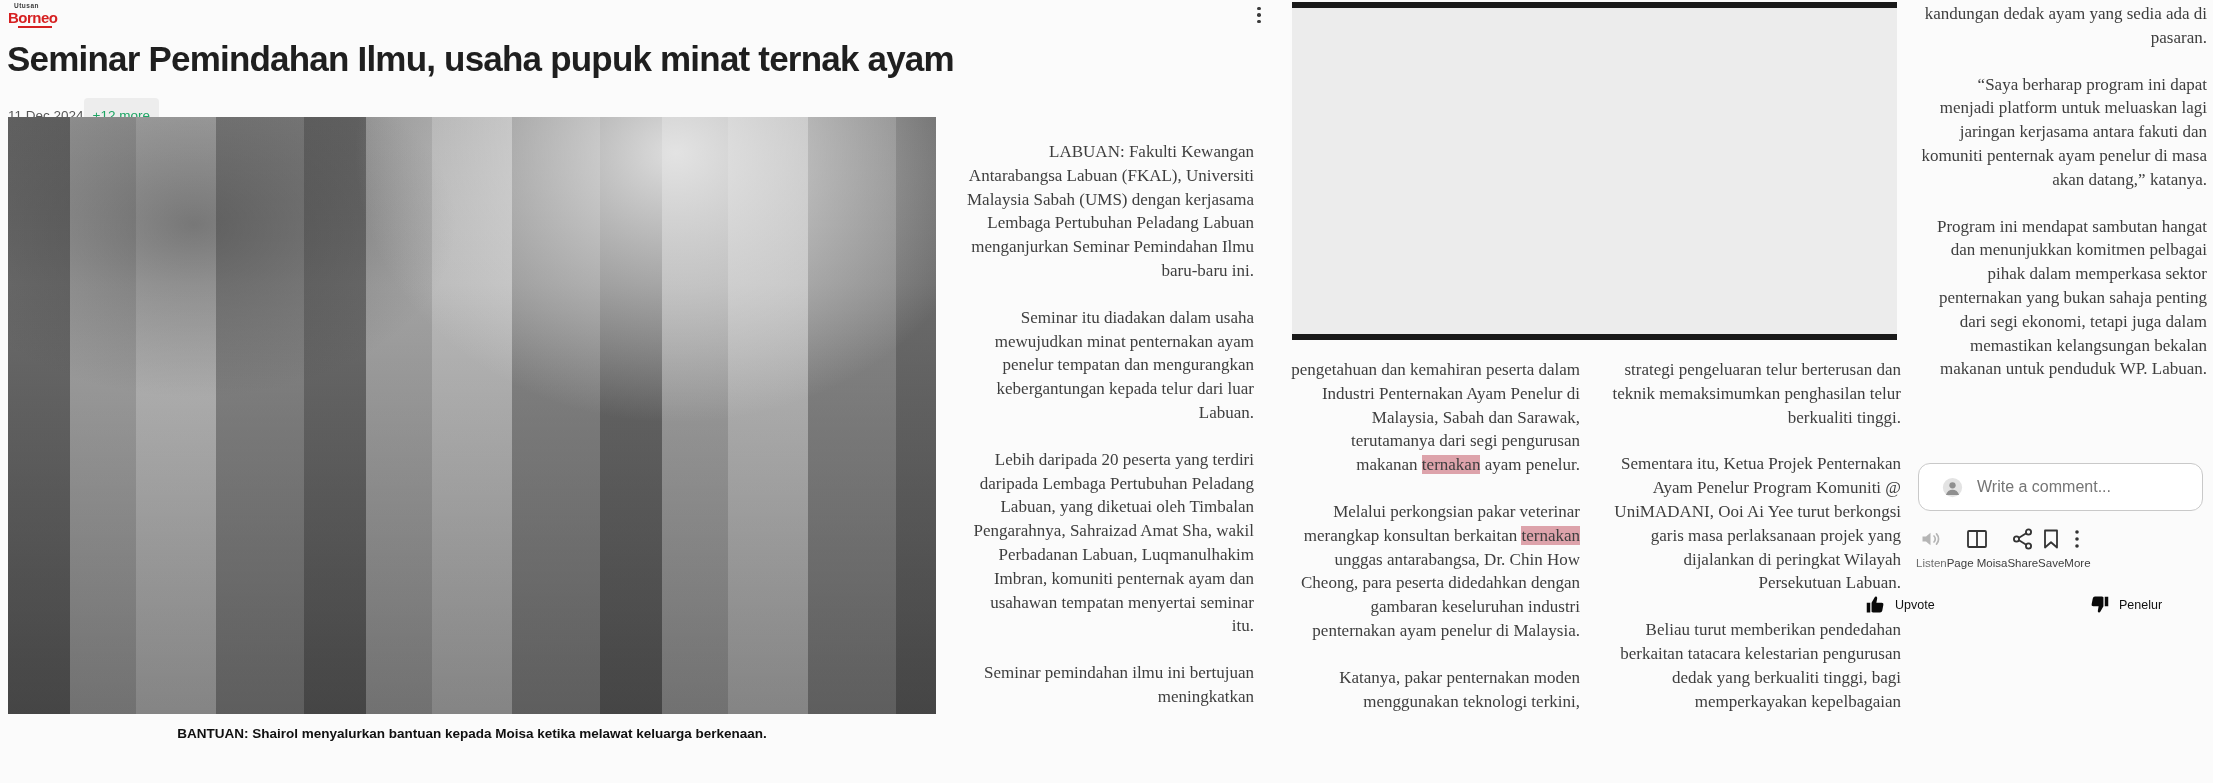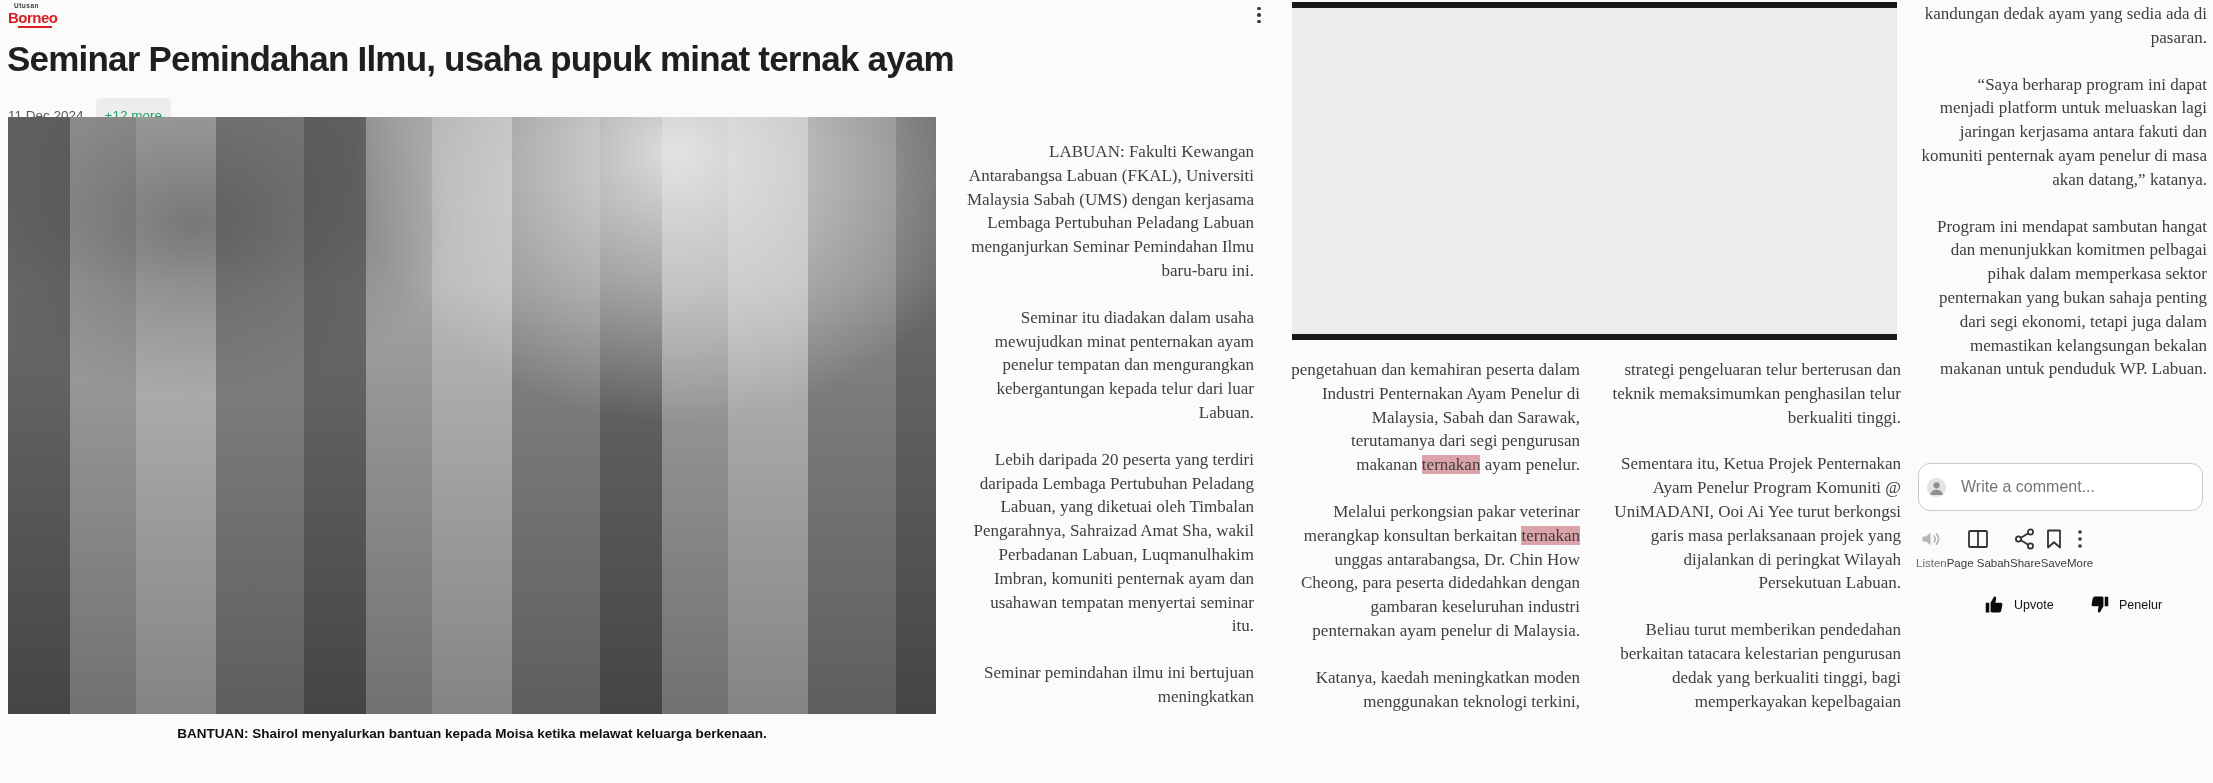--- a/index.html
+++ b/index.html
@@ -8,21 +8,21 @@
   #stage{position:relative; width:2213px; height:783px; background:var(--page-bg); overflow:hidden;}
 
   
   .masthead{position:absolute; left:8px; top:3px; width:60px; line-height:1; cursor:pointer;}
   .masthead .m-top{font-size:6.5px; font-weight:700; color:#3a3a3a; letter-spacing:.5px; margin-left:6px;}
   .masthead .m-name{font-size:15px; font-weight:900; color:var(--masthead-red,#d62021); letter-spacing:-.5px;}
   .masthead .m-bar{width:34px; height:2px; background:var(--masthead-red,#d62021); margin:1px 0 0 10px;}
 
   .headline{position:absolute; left:7px; top:16px; width:1100px; font-size:35px; font-weight:800; letter-spacing:-.8px; color:#1f1f1f;}
 
-  .meta-row{position:absolute; left:8px; top:98px; display:flex; align-items:center; gap:12px;}
+  .meta-row{position:absolute; left:8px; top:98px; display:flex; align-items:center; }
   .date{font-size:13.5px; color:#565656;}
   .badge{font-size:13.5px; color:var(--accent-green,#1ea564); background:#ededed; padding:10px 9px; border-radius:4px; cursor:pointer;}
 
   
   .photo{position:absolute; left:8px; top:117px; width:928px; height:597px;
     background:
       radial-gradient(ellipse at 72% 6%, rgba(235,235,235,.9) 0%, rgba(235,235,235,0) 34%),
       radial-gradient(ellipse at 20% 18%, rgba(60,60,60,.5) 0%, rgba(60,60,60,0) 25%),
       repeating-linear-gradient(90deg, rgba(45,45,45,.5) 0 62px, rgba(150,150,150,.35) 62px 128px, rgba(215,215,215,.32) 128px 208px, rgba(95,95,95,.48) 208px 296px),
       linear-gradient(180deg, #969696 0%, #a9a9a9 28%, #8d8d8d 54%, #727272 80%, #5d5d5d 100%);
@@ -39,32 +39,32 @@
   
   .col{position:absolute; width:289px; font-family:"Liberation Serif","DejaVu Serif",serif; font-size:17px; line-height:23.8px; color:var(--body-ink); text-align:right;}
   .col p{margin:0 0 23px 0;}
   .hl{background:var(--highlight,#dda3ab);}
   #col1{left:965px; top:140px;}
   #col2{left:1291px; top:358px;}
   #col3{left:1612px; top:358px;}
   #col4{left:1920px; top:2px; width:287px;}
 
   
-  .comment-box{position:absolute; left:1918px; top:463px; width:285px; height:48px; box-sizing:border-box; background:#fff; border:1px solid #c9c9c9; border-radius:12px; display:flex; align-items:center; gap:12px; padding:0 7px;}
+  .comment-box{position:absolute; left:1918px; top:463px; width:285px; height:48px; box-sizing:border-box; background:#fff; border:1px solid #c9c9c9; border-radius:12px; display:flex; align-items:center; gap:12px; padding:0 23px;}
   .avatar{width:21px; height:21px; flex:0 0 auto;}
   .comment-input{flex:1; border:none; outline:none; background:transparent; font-size:16px; color:#5d5d5d; font-family:"Liberation Sans",sans-serif;}
   .comment-input::placeholder{color:#757575; opacity:1;}
 
   .actions{position:absolute; left:1916px; top:527px; width:290px; display:flex; }
   .action{display:flex; flex-direction:column; align-items:center; gap:6px; background:none; border:none; padding:0; cursor:pointer; font-family:"Liberation Sans",sans-serif; font-size:11.5px; color:#3c3c3c;}
   .action.is-disabled{color:#6e6e6e;}
   .action svg{display:block;}
 
   .vote{position:absolute; top:594px; display:flex; align-items:center; gap:9px; background:none; border:none; padding:0; cursor:pointer; font-family:"Liberation Sans",sans-serif; font-size:12.5px; color:#101010;}
-  #upvote{left:1984px;text-align:right;} #downvote{left:2089px;}
+  #upvote{left:1865px;text-align:right;} #downvote{left:2089px;}
 </style>
 </head>
 <body style="--masthead-red: #d62021; --accent-green: #1ea564; --highlight: #dda3ab; --figure-bar: #191919; --page-bg: #fbfbfb;">
 
 <div id="stage">
 
   <div class="masthead">
     <div class="m-top">Utusan</div>
     <div class="m-name">Borneo</div>
     <div class="m-bar"></div>
@@ -90,21 +90,21 @@
 
   <div class="col" id="col1">
       <p><span>LABUAN: Fakulti Kewangan Antarabangsa Labuan (FKAL), Universiti Malaysia Sabah (UMS) dengan kerjasama Lembaga Pertubuhan Peladang Labuan menganjurkan Seminar Pemindahan Ilmu baru-baru ini.</span></p>
       <p><span>Seminar itu diadakan dalam usaha mewujudkan minat penternakan ayam penelur tempatan dan mengurangkan kebergantungan kepada telur dari luar Labuan.</span></p>
       <p><span>Lebih daripada 20 peserta yang terdiri daripada Lembaga Pertubuhan Peladang Labuan, yang diketuai oleh Timbalan Pengarahnya, Sahraizad Amat Sha, wakil Perbadanan Labuan, Luqmanulhakim Imbran, komuniti penternak ayam dan usahawan tempatan menyertai seminar itu.</span></p>
       <p><span>Seminar pemindahan ilmu ini bertujuan meningkatkan</span></p>
     </div>
   <div class="col" id="col2">
       <p><span>pengetahuan dan kemahiran peserta dalam Industri Penternakan Ayam Penelur di Malaysia, Sabah dan Sarawak, terutamanya dari segi pengurusan makanan </span><span class="hl">ternakan</span><span> ayam penelur.</span></p>
       <p><span>Melalui perkongsian pakar veterinar merangkap konsultan berkaitan </span><span class="hl">ternakan</span><span> unggas antarabangsa, Dr. Chin How Cheong, para peserta didedahkan dengan gambaran keseluruhan industri penternakan ayam penelur di Malaysia.</span></p>
-      <p><span>Katanya, kaedah meningkatkan moden menggunakan teknologi terkini,</span></p>
+      <p><span>Katanya, pakar penternakan moden menggunakan teknologi terkini,</span></p>
     </div>
   <div class="col" id="col3">
       <p><span>strategi pengeluaran telur berterusan dan teknik memaksimumkan penghasilan telur berkualiti tinggi.</span></p>
       <p><span>Sementara itu, Ketua Projek Penternakan Ayam Penelur Program Komuniti @ UniMADANI, Ooi Ai Yee turut berkongsi garis masa perlaksanaan projek yang dijalankan di peringkat Wilayah Persekutuan Labuan.</span></p>
       <p><span>Beliau turut memberikan pendedahan berkaitan tatacara kelestarian pengurusan dedak yang berkualiti tinggi, bagi memperkayakan kepelbagaian</span></p>
     </div>
   <div class="col" id="col4">
       <p><span>kandungan dedak ayam yang sedia ada di pasaran.</span></p>
       <p><span>“Saya berharap program ini dapat menjadi platform untuk meluaskan lagi jaringan kerjasama antara fakuti dan komuniti penternak ayam penelur di masa akan datang,” katanya.</span></p>
       <p><span>Program ini mendapat sambutan hangat dan menunjukkan komitmen pelbagai pihak dalam memperkasa sektor penternakan yang bukan sahaja penting dari segi ekonomi, tetapi juga dalam memastikan kelangsungan bekalan makanan untuk penduduk WP. Labuan.</span></p>
@@ -126,21 +126,21 @@
         <path d="M15 9a4.2 4.2 0 0 1 0 6" stroke-linecap="round"></path>
         <path d="M17.5 6.8a7.6 7.6 0 0 1 0 10.4" stroke-linecap="round"></path>
       </svg>
       <span>Listen</span>
     </button>
     <button class="action">
       <svg width="24" height="24" viewBox="0 0 24 24" fill="none" stroke="#333" stroke-width="1.8">
         <rect x="3" y="4" width="18" height="16" rx="1"></rect>
         <line x1="12" y1="4" x2="12" y2="20"></line>
       </svg>
-      <span>Page Sabah</span>
+      <span>Page Moisa</span>
     </button>
     <button class="action">
       <svg width="24" height="24" viewBox="0 0 24 24" fill="none" stroke="#333" stroke-width="1.8">
         <circle cx="17.5" cy="5" r="2.6"></circle>
         <circle cx="5.5" cy="12" r="2.6"></circle>
         <circle cx="17.5" cy="19" r="2.6"></circle>
         <line x1="8" y1="10.7" x2="15.2" y2="6.2"></line>
         <line x1="8" y1="13.3" x2="15.2" y2="17.8"></line>
       </svg>
       <span>Share</span>

